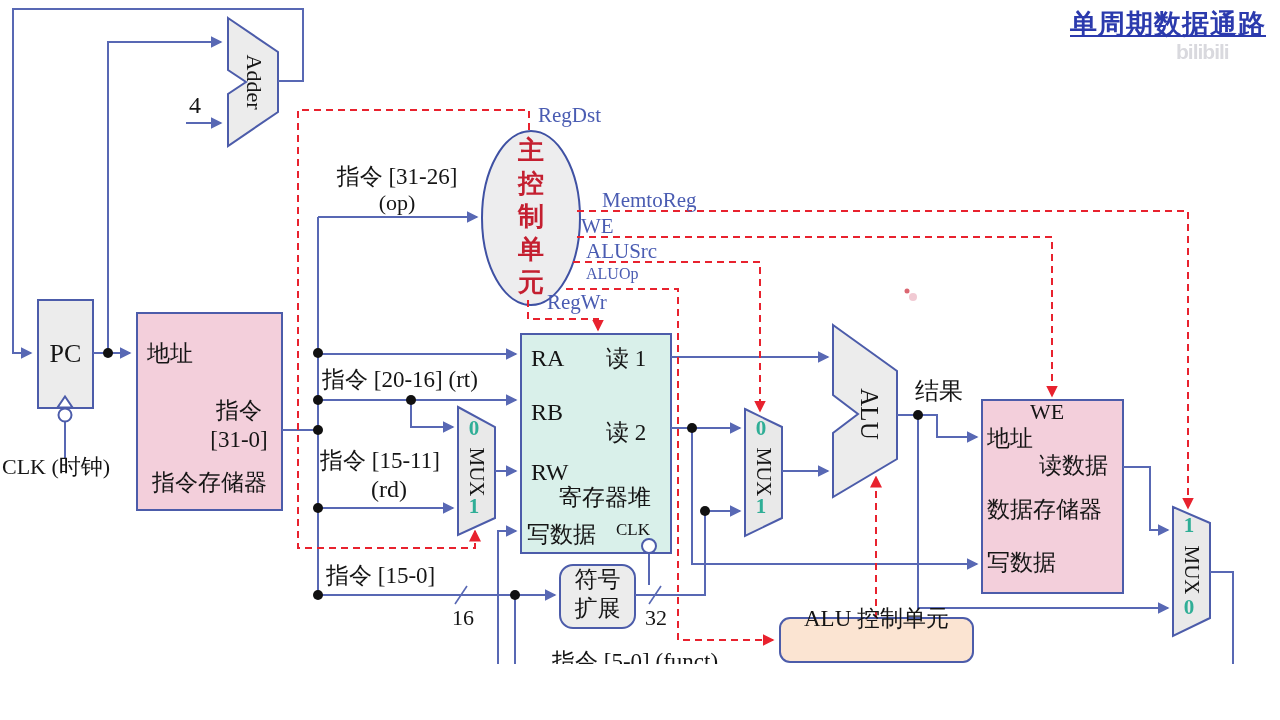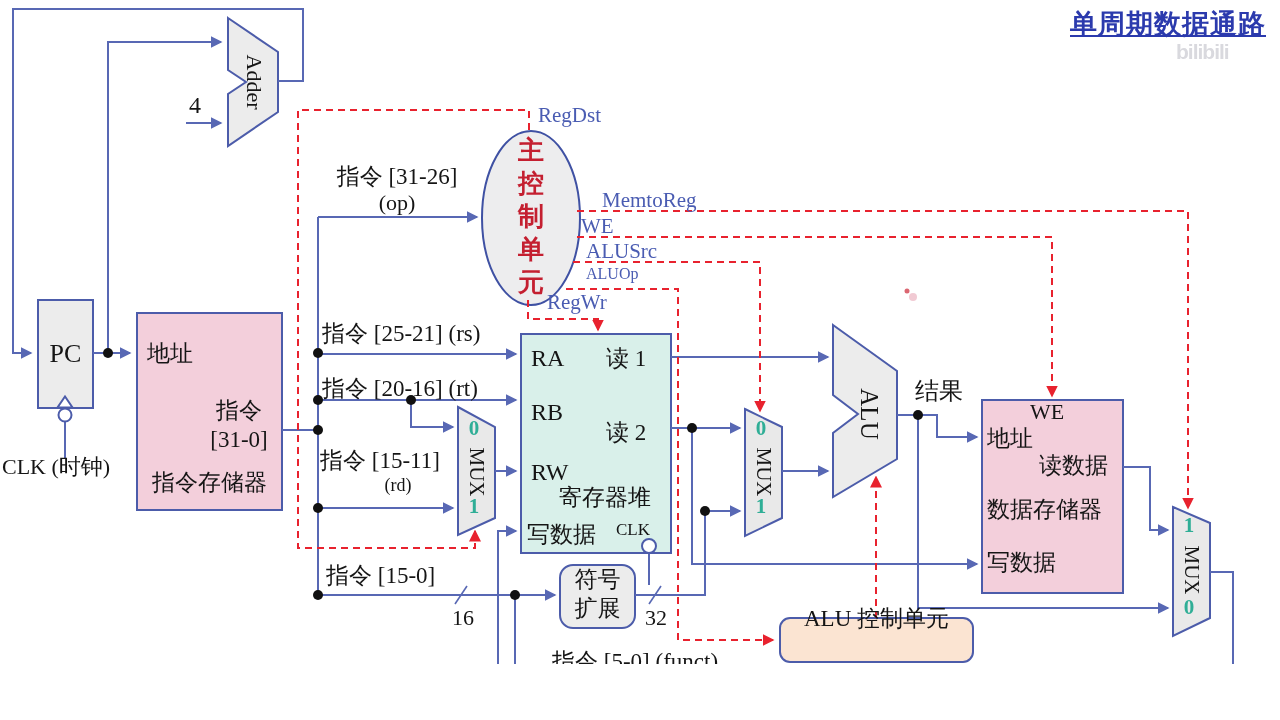--- a/index.html
+++ b/index.html
@@ -128,24 +128,23 @@
 
   <div class="lbl blue" style="left:538px;top:104px;font-size:21px;">RegDst</div>
   <div class="lbl blue" style="left:581px;top:189px;font-size:21px;padding-left:21px;">MemtoReg</div>
   <div class="lbl blue" style="left:581px;top:215px;font-size:21px;">WE</div>
   <div class="lbl blue" style="left:586px;top:240px;font-size:21px;">ALUSrc</div>
   <div class="lbl blue" style="left:586px;top:265px;font-size:16px;">ALUOp</div>
   <div class="lbl blue" style="left:547px;top:291px;font-size:21px;">RegWr</div>
 
   <div class="lbl ctr" style="left:323px;top:164px;width:148px;font-size:23px;">指令 [31-26]</div>
   <div class="lbl ctr" style="left:323px;top:191px;width:148px;font-size:22px;">(op)</div>
-  <div class="lbl" style="left:322px;top:321px;font-size:23px;">指令 [25-21] (rs)</div>
-  <div class="lbl" style="left:322px;top:376px;font-size:23px;">指令 [20-16] (rt)</div>
+  <div class="lbl" style="left:322px;top:367px;font-size:23px;">指令 [20-16] (rt)</div>
   <div class="lbl" style="left:320px;top:448px;font-size:23px;">指令 [15-11]</div>
-  <div class="lbl ctr" style="left:337px;top:476px;width:122px;font-size:18px;">(rd)</div>
+  <div class="lbl ctr" style="left:328px;top:476px;width:122px;font-size:24px;">(rd)</div>
   <div class="lbl" style="left:326px;top:563px;font-size:23px;">指令 [15-0]</div>
   <div class="lbl" style="left:552px;top:649px;font-size:23px;">指令 [5-0] (funct)</div>
   <div class="lbl" style="left:452px;top:606px;font-size:22px;">16</div>
   <div class="lbl" style="left:645px;top:606px;font-size:22px;">32</div>
 
   <div class="lbl" style="left:531px;top:345px;font-size:24px;">RA</div>
   <div class="lbl" style="left:531px;top:399px;font-size:24px;text-align:center;">RB</div>
   <div class="lbl" style="left:531px;top:459px;font-size:24px;">RW</div>
   <div class="lbl" style="left:606px;top:346px;font-size:23px;">读 1</div>
   <div class="lbl" style="left:606px;top:420px;font-size:23px;">读 2</div>

